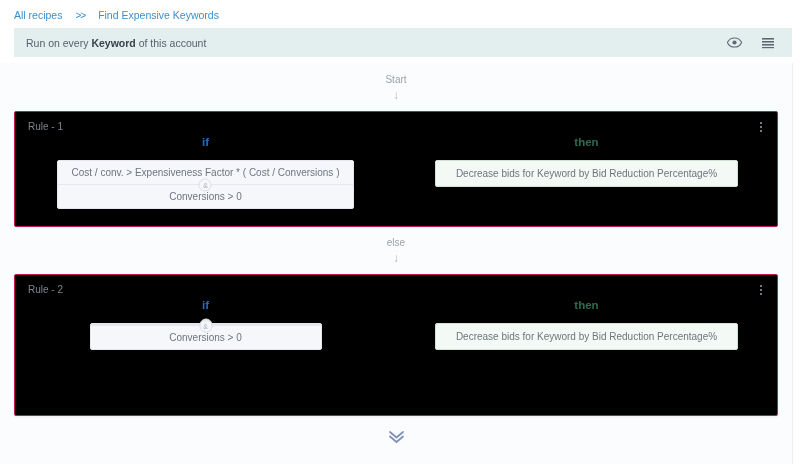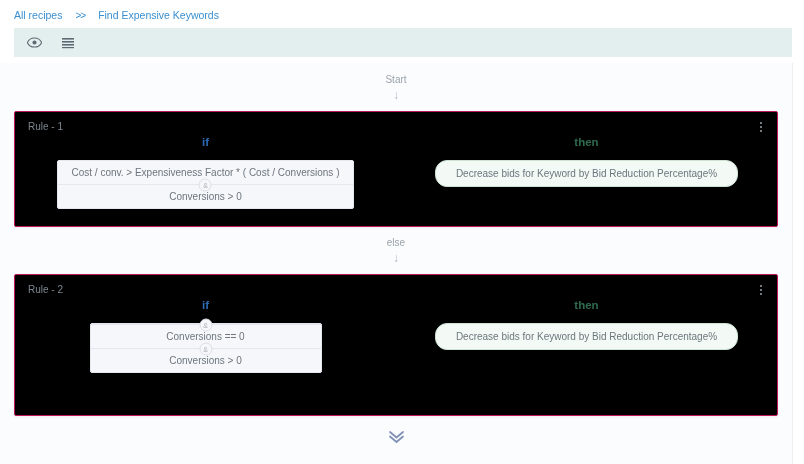--- a/index.html
+++ b/index.html
@@ -186,21 +186,21 @@
     font-size: 7px;
     line-height: 11px;
     text-align: center;
     color: #a9b0b8;
   }
 
   
   .action-box {
     border: 1px solid #cde4d4;
     background: #f3faf5;
-    border-radius: 12px;
+    border-radius: 2px;
     padding: 7px 20px;
     font-size: 10px;
     color: #6c757e;
     white-space: nowrap;
   }
 
   .expand-wrap {
     display: flex;
     justify-content: center;
     padding-top: 13px;
@@ -223,20 +223,23 @@
 </head>
 <body>
 
 <div class="breadcrumb">
   <span class="crumb-link">All recipes</span>
   <span class="crumb-sep">&gt;&gt;</span>
   <span class="crumb-link">Find Expensive Keywords</span>
 </div>
 
 <div class="scope-bar">
+  <div class="scope-text">
+    <span>Run on every </span><b>Keyword</b><span> of this account</span>
+  </div>
   <div class="scope-icons">
     <span class="icon-btn">
       <svg width="15" height="11" viewBox="0 0 16 11" aria-hidden="true">
         <path d="M8 0.6C4.3 0.6 1.4 3.1 0.4 5.5c1 2.4 3.9 4.9 7.6 4.9s6.6-2.5 7.6-4.9C14.6 3.1 11.7 0.6 8 0.6z" fill="none" stroke="#5e6a72" stroke-width="1.1"></path>
         <circle cx="8" cy="5.5" r="2.2" fill="#5e6a72"></circle>
       </svg>
     </span>
     <span class="icon-btn">
       <svg width="14" height="12" viewBox="0 0 14 12" aria-hidden="true">
         <rect x="1" y="1" width="12" height="1.6" fill="#5e6a72"></rect>
@@ -294,21 +297,20 @@
         <i></i>
       </div>
 
     <div class="rule-body">
       <div class="rule-col">
         <div class="col-heading if">if</div>
         <div class="cond-group">
           <div class="cond-sep">
             <span class="and-chip">&amp;</span>
           </div>
-          <div class="cond-row">Conversions  ==  0</div>
           <div class="cond-sep">
             <span class="and-chip">&amp;</span>
           </div>
           <div class="cond-row">Conversions  &gt;  0</div>
         </div>
       </div>
       <div class="rule-col">
         <div class="col-heading then">then</div>
         <div class="action-box">Decrease bids for Keyword by Bid Reduction Percentage%</div>
       </div>

